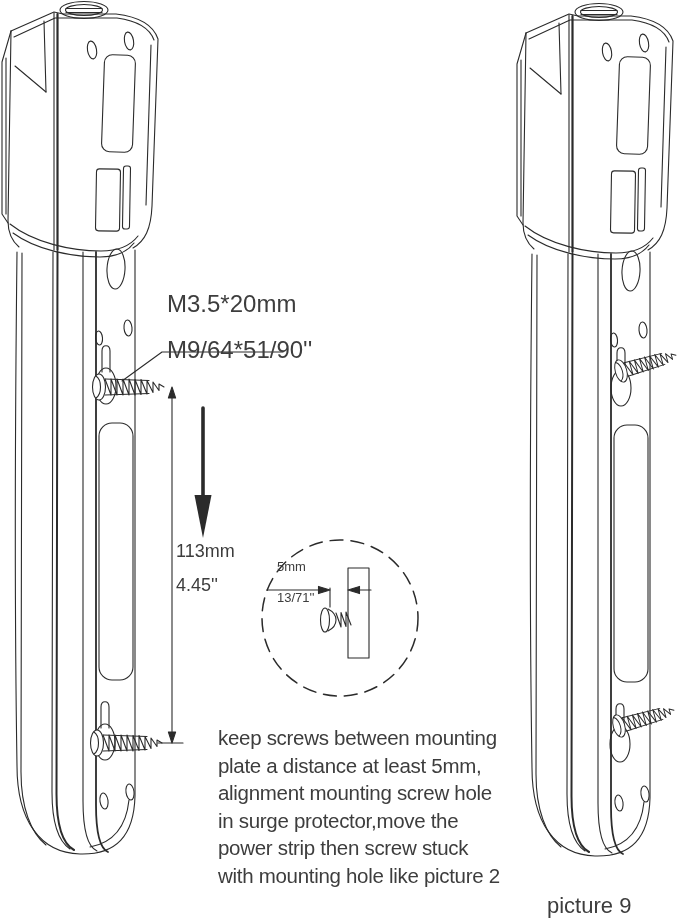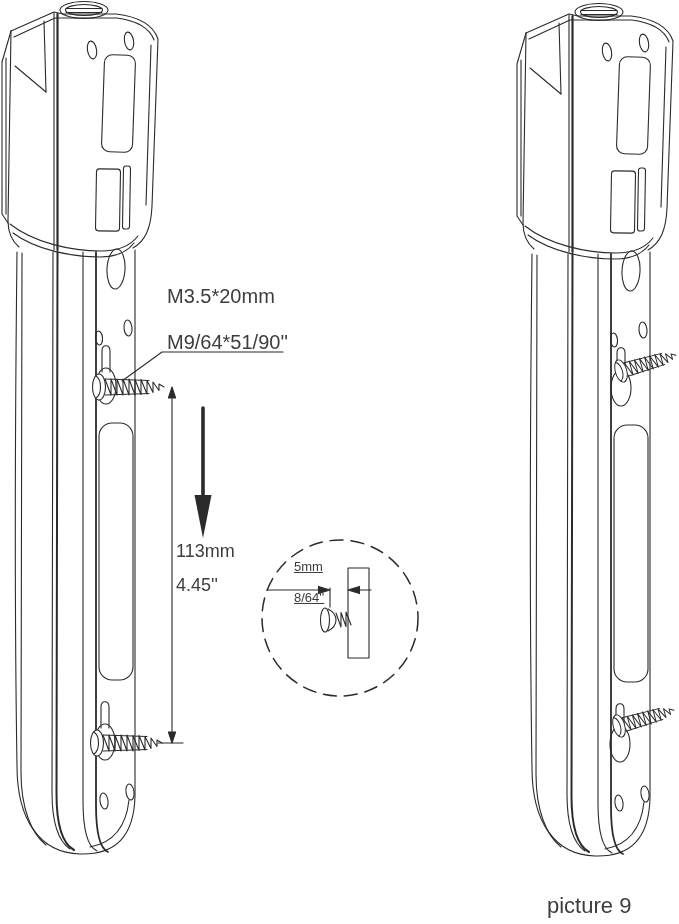--- a/index.html
+++ b/index.html
@@ -11,23 +11,23 @@
   .canvas{
     position:relative;
     width:679px;height:924px;
     background:var(--bg);
     overflow:hidden;
     font-family:"Liberation Sans", sans-serif;
     color:var(--text);
   }
   svg{position:absolute;left:0;top:0;}
   .txt{position:absolute;white-space:pre-line;}
-  .spec{left:167px;top:285px;font-size:20px;line-height:23px;}
+  .spec{left:167px;top:292px;font-size:24px;line-height:23px;}
   .dist{left:176px;top:543px;font-size:18px;line-height:17px;}
-  .gap{left:294px;top:559px;font-size:13px;line-height:15.5px;text-decoration:underline;}
+  .gap{left:277px;top:559px;font-size:13px;line-height:15.5px;}
   .instructions{left:218px;top:724px;font-size:20.5px;line-height:27.6px;letter-spacing:-0.3px;}
   .caption{font-size:22px;}
   .caption1{left:28px;top:931px;font-weight:bold;}
   .caption2{left:547px;top:893px;}
 </style>
 </head>
 <body>
 
 <div class="canvas">
 
@@ -144,19 +144,25 @@
     </g>
   </svg>
 
   <div class="txt spec"><span>M3.5*20mm</span><br>
     <span>M9/64*51/90''</span></div>
 
   <div class="txt dist"><span>113mm</span><br>
     <span>4.45''</span></div>
 
   <div class="txt gap"><span>5mm</span><br>
-    <span>8/64''</span></div>
+    <span>13/71''</span></div>
 
+  <div class="txt instructions">keep screws between mounting
+plate a distance at least 5mm,
+alignment mounting screw hole
+in surge protector,move the
+power strip then screw stuck
+with mounting hole like picture 2</div>
 
   <div class="txt caption caption1">picture 1</div>
   <div class="txt caption caption2">picture 9</div>
 
 </div>
 
 </body></html>

